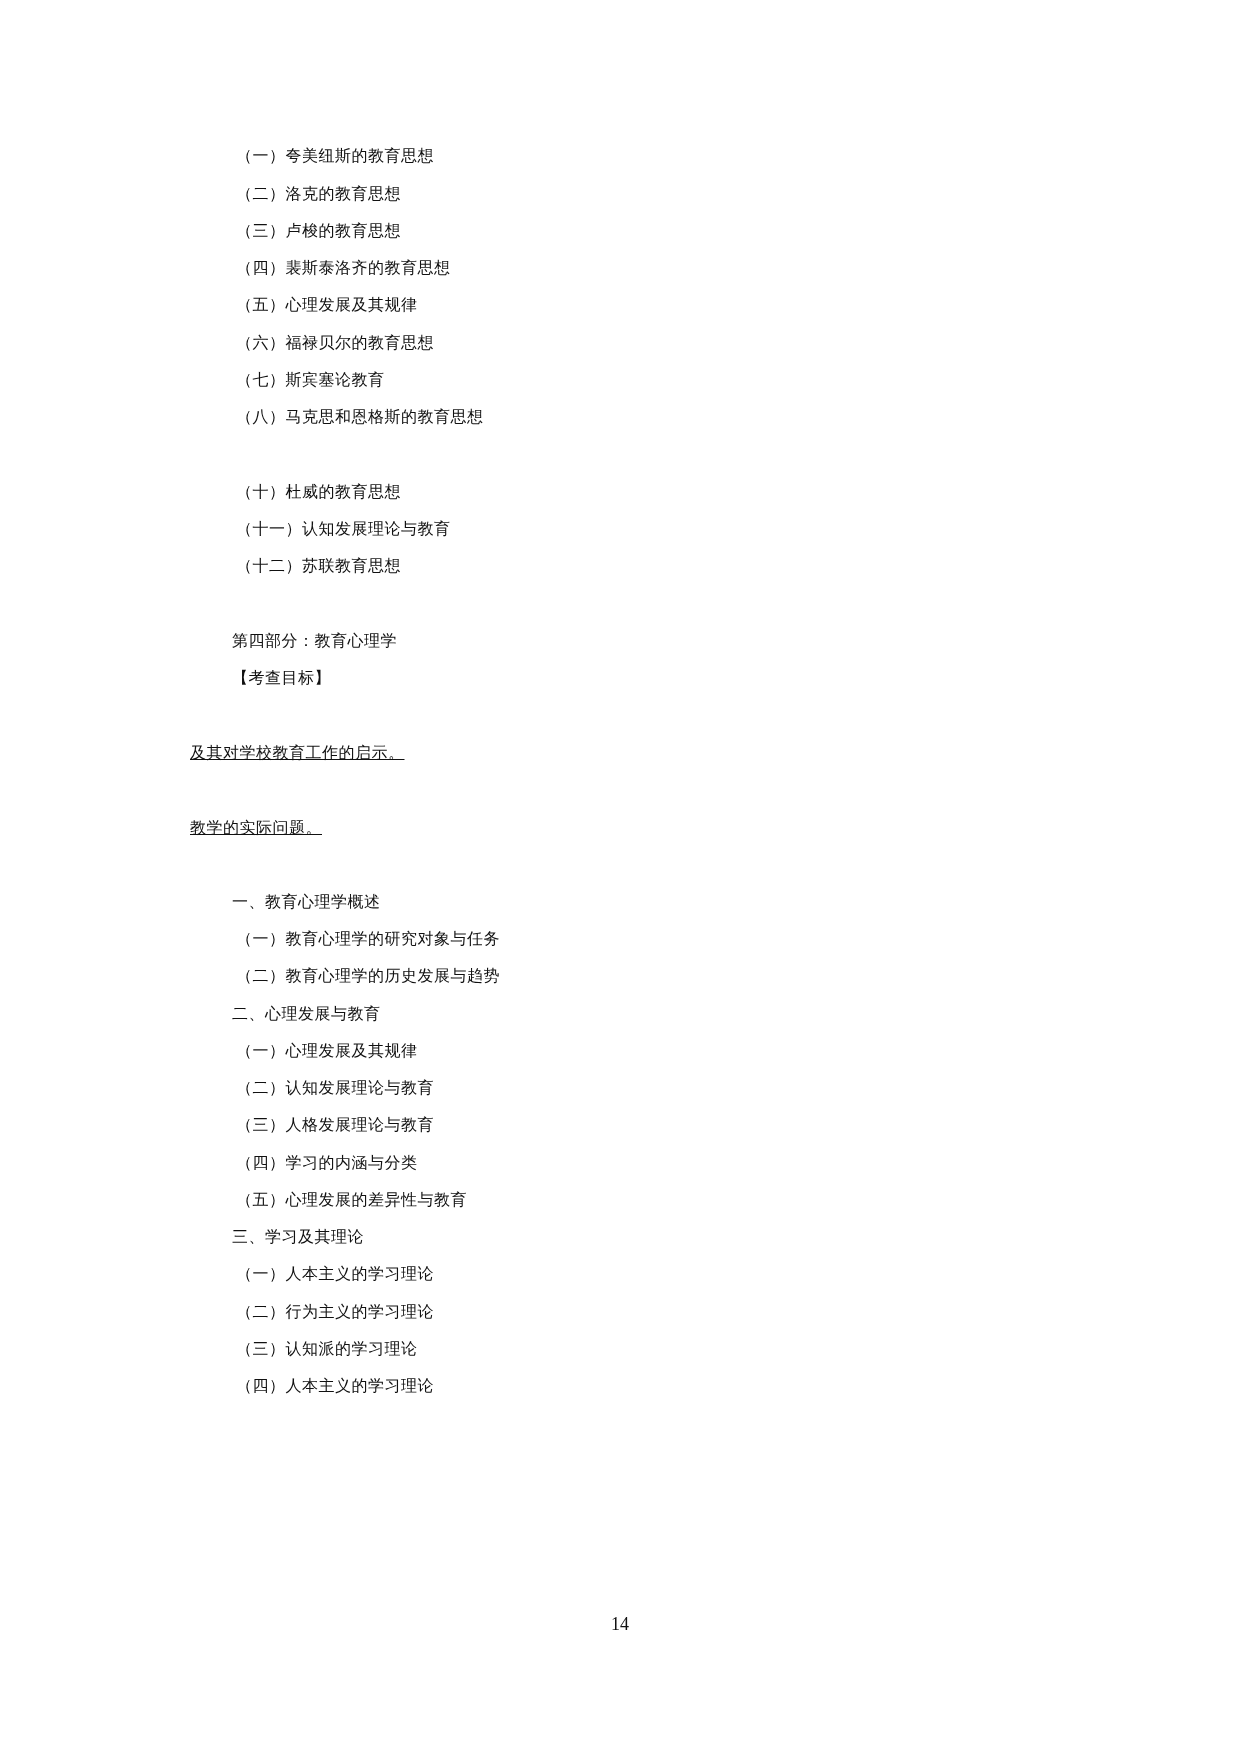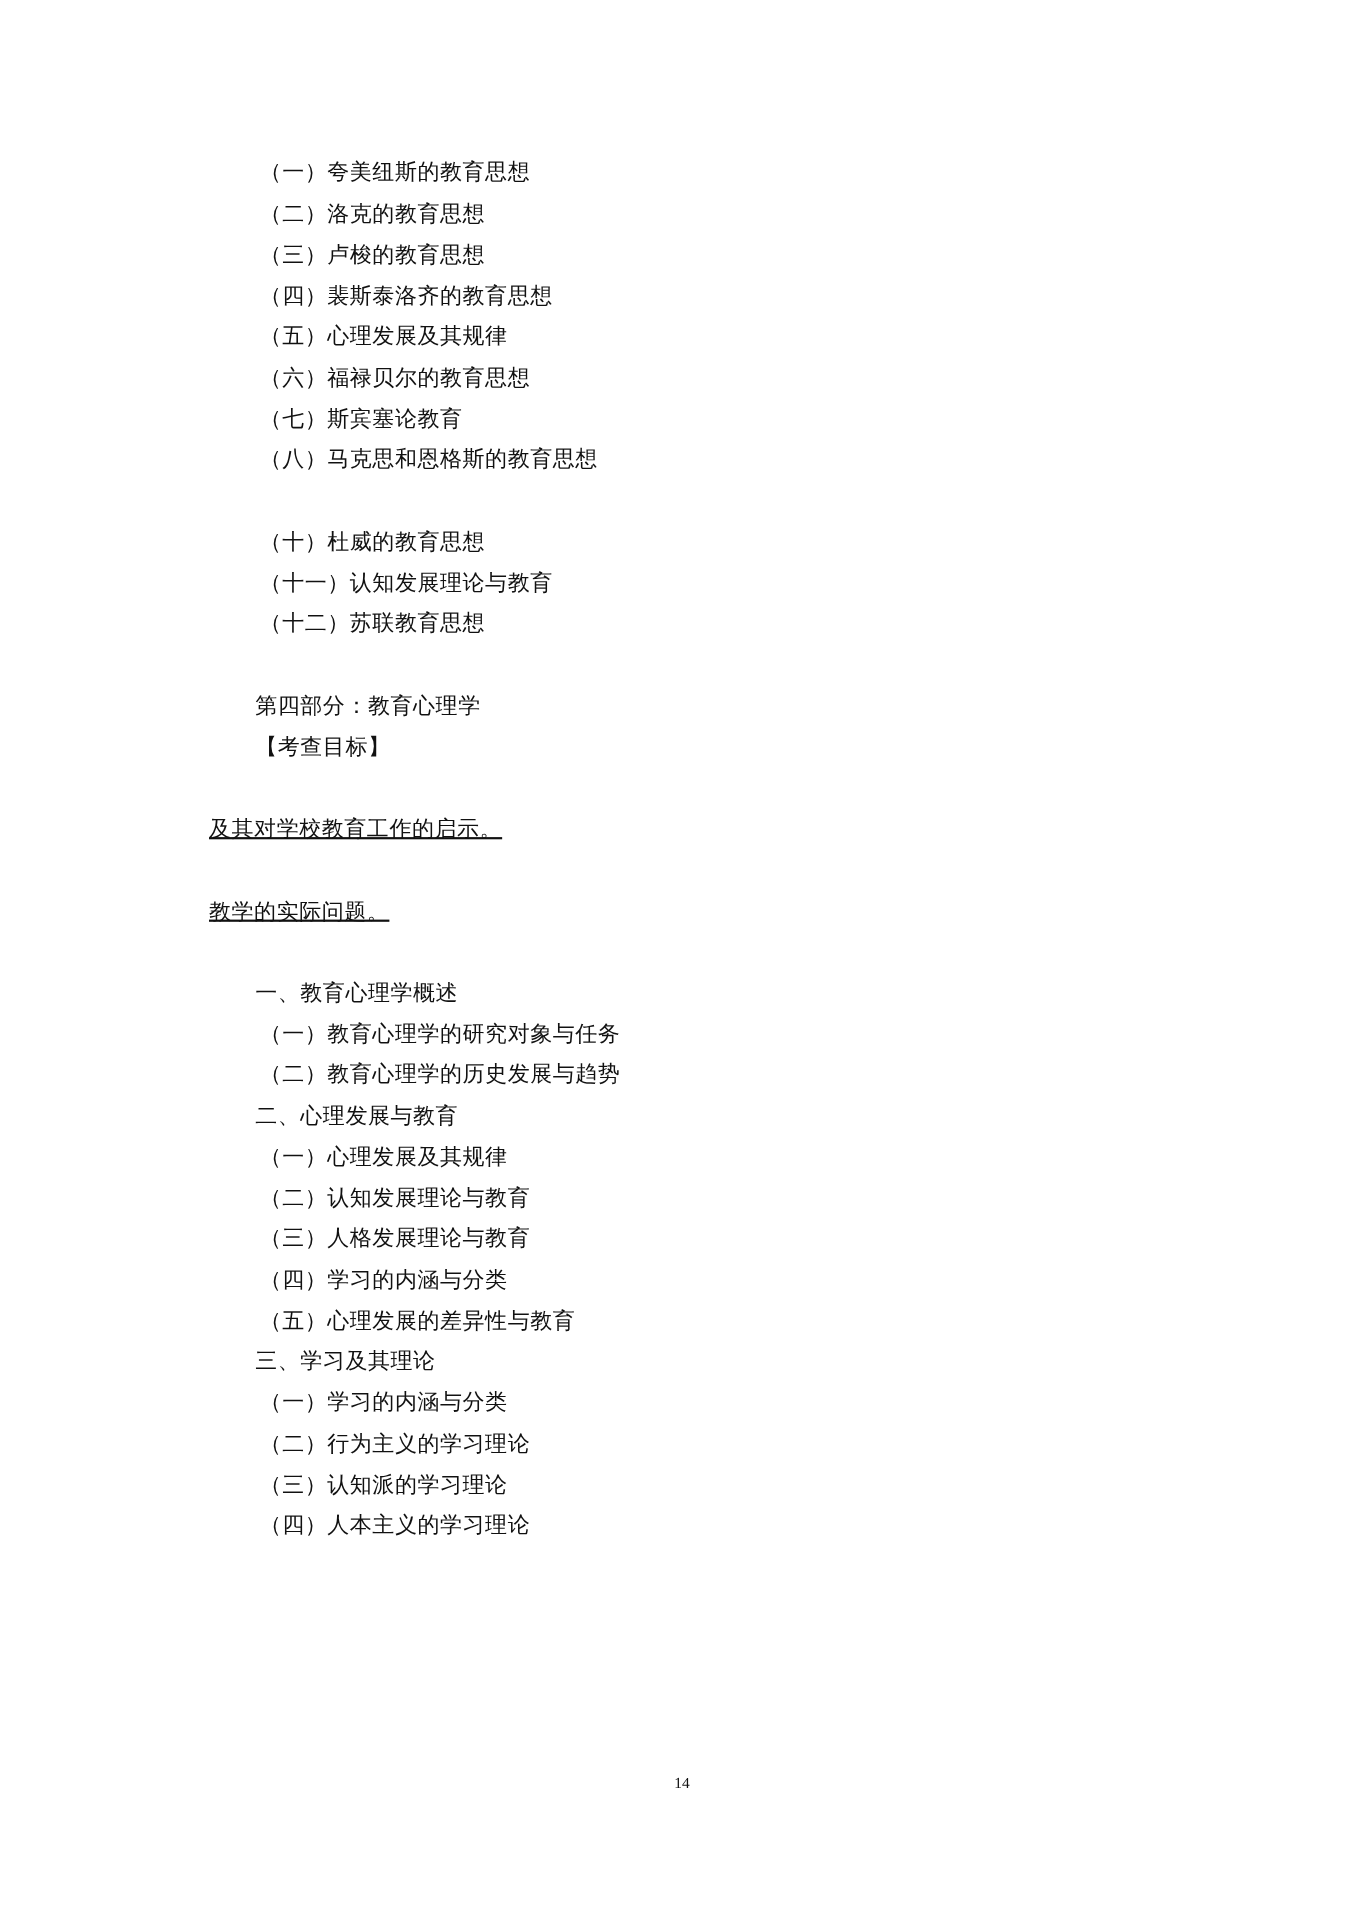--- a/index.html
+++ b/index.html
@@ -4,29 +4,29 @@
   <style>
     html, body { margin: 0; padding: 0; background: #ffffff; }
     body {
       width: 1240px; height: 1754px; position: relative; overflow: hidden;
       font-family: "DejaVu Serif", "Liberation Serif", serif;
       color: #111111;
     }
     .page { position: absolute; left: 0; top: 0; width: 1240px; height: 1754px; }
     .line {
       position: absolute; white-space: nowrap;
-      font-size: 20px; line-height: 24px; letter-spacing: 0.5px;
+      font-size: 16px; line-height: 24px; letter-spacing: 0.5px;
     }
     .sub { left: 236px; }
     .sec { left: 232px; }
     .body-l { left: 190px; text-decoration: underline; }
     .indent { left: 232px; }
     .pagenum {
       position: absolute; left: 0; width: 1240px; top: 1614px;
-      text-align: center; font-family: "Liberation Serif", serif; font-size: 14px;
+      text-align: center; font-family: "Liberation Serif", serif; font-size: 18px;
     }
   </style>
 </head>
 <body>
 
 <div class="page">
   <div class="line sub" style="top:144px">（一）夸美纽斯的教育思想</div>
   <div class="line sub" style="top:182px">（二）洛克的教育思想</div>
   <div class="line sub" style="top:219px">（三）卢梭的教育思想</div>
   <div class="line sub" style="top:256px">（四）裴斯泰洛齐的教育思想</div>
@@ -48,19 +48,19 @@
   <div class="line sub" style="top:964px">（二）教育心理学的历史发展与趋势</div>
 
   <div class="line sec" style="top:1002px">二、心理发展与教育</div>
   <div class="line sub" style="top:1039px">（一）心理发展及其规律</div>
   <div class="line sub" style="top:1076px">（二）认知发展理论与教育</div>
   <div class="line sub" style="top:1113px">（三）人格发展理论与教育</div>
   <div class="line sub" style="top:1151px">（四）学习的内涵与分类</div>
   <div class="line sub" style="top:1188px">（五）心理发展的差异性与教育</div>
 
   <div class="line sec" style="top:1225px">三、学习及其理论</div>
-  <div class="line sub" style="top:1262px">（一）学习的内涵与分类</div>
+  <div class="line sub" style="top:1262px">（一）人本主义的学习理论</div>
   <div class="line sub" style="top:1300px">（二）行为主义的学习理论</div>
   <div class="line sub" style="top:1337px">（三）认知派的学习理论</div>
   <div class="line sub" style="top:1374px">（四）人本主义的学习理论</div>
 
   <div class="pagenum">14</div>
 </div>
 
 </body></html>

